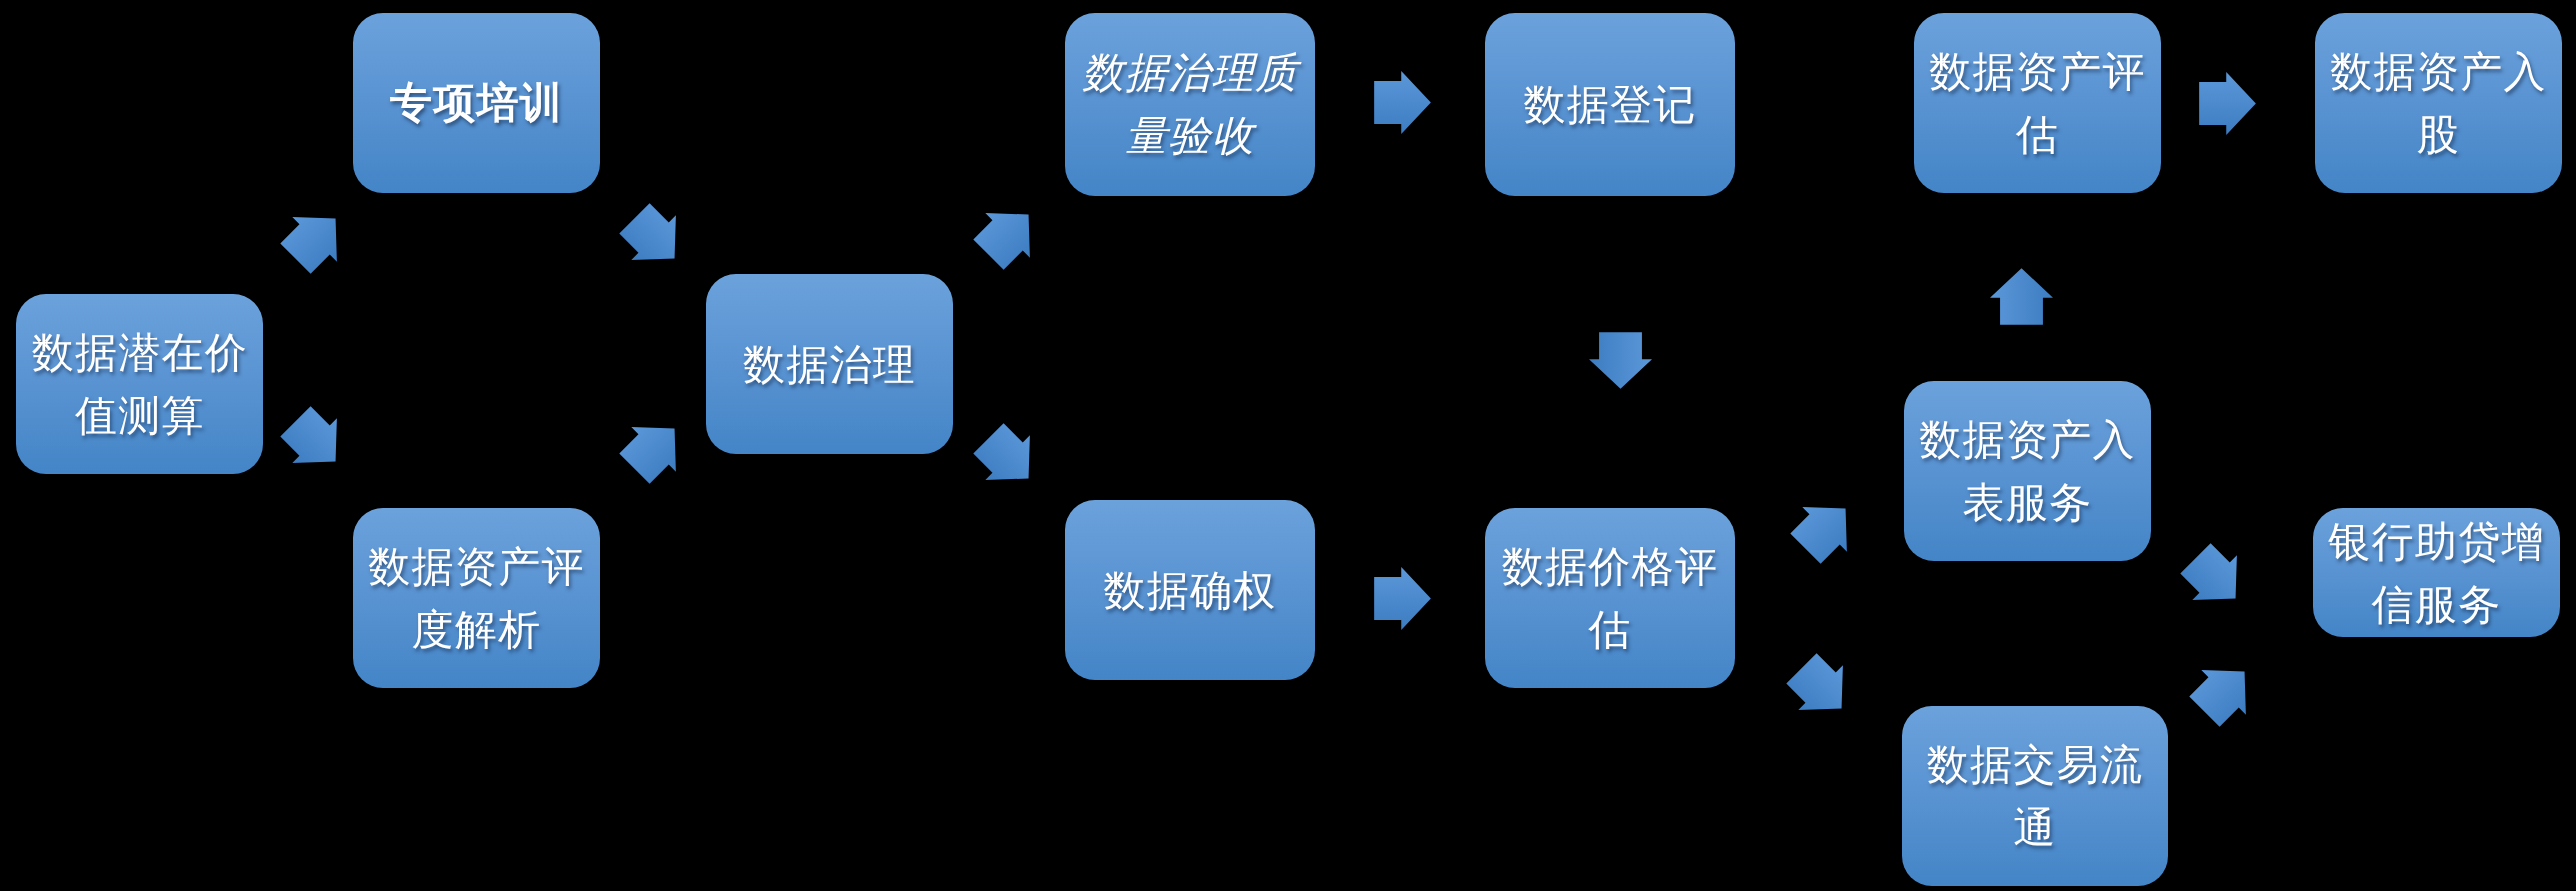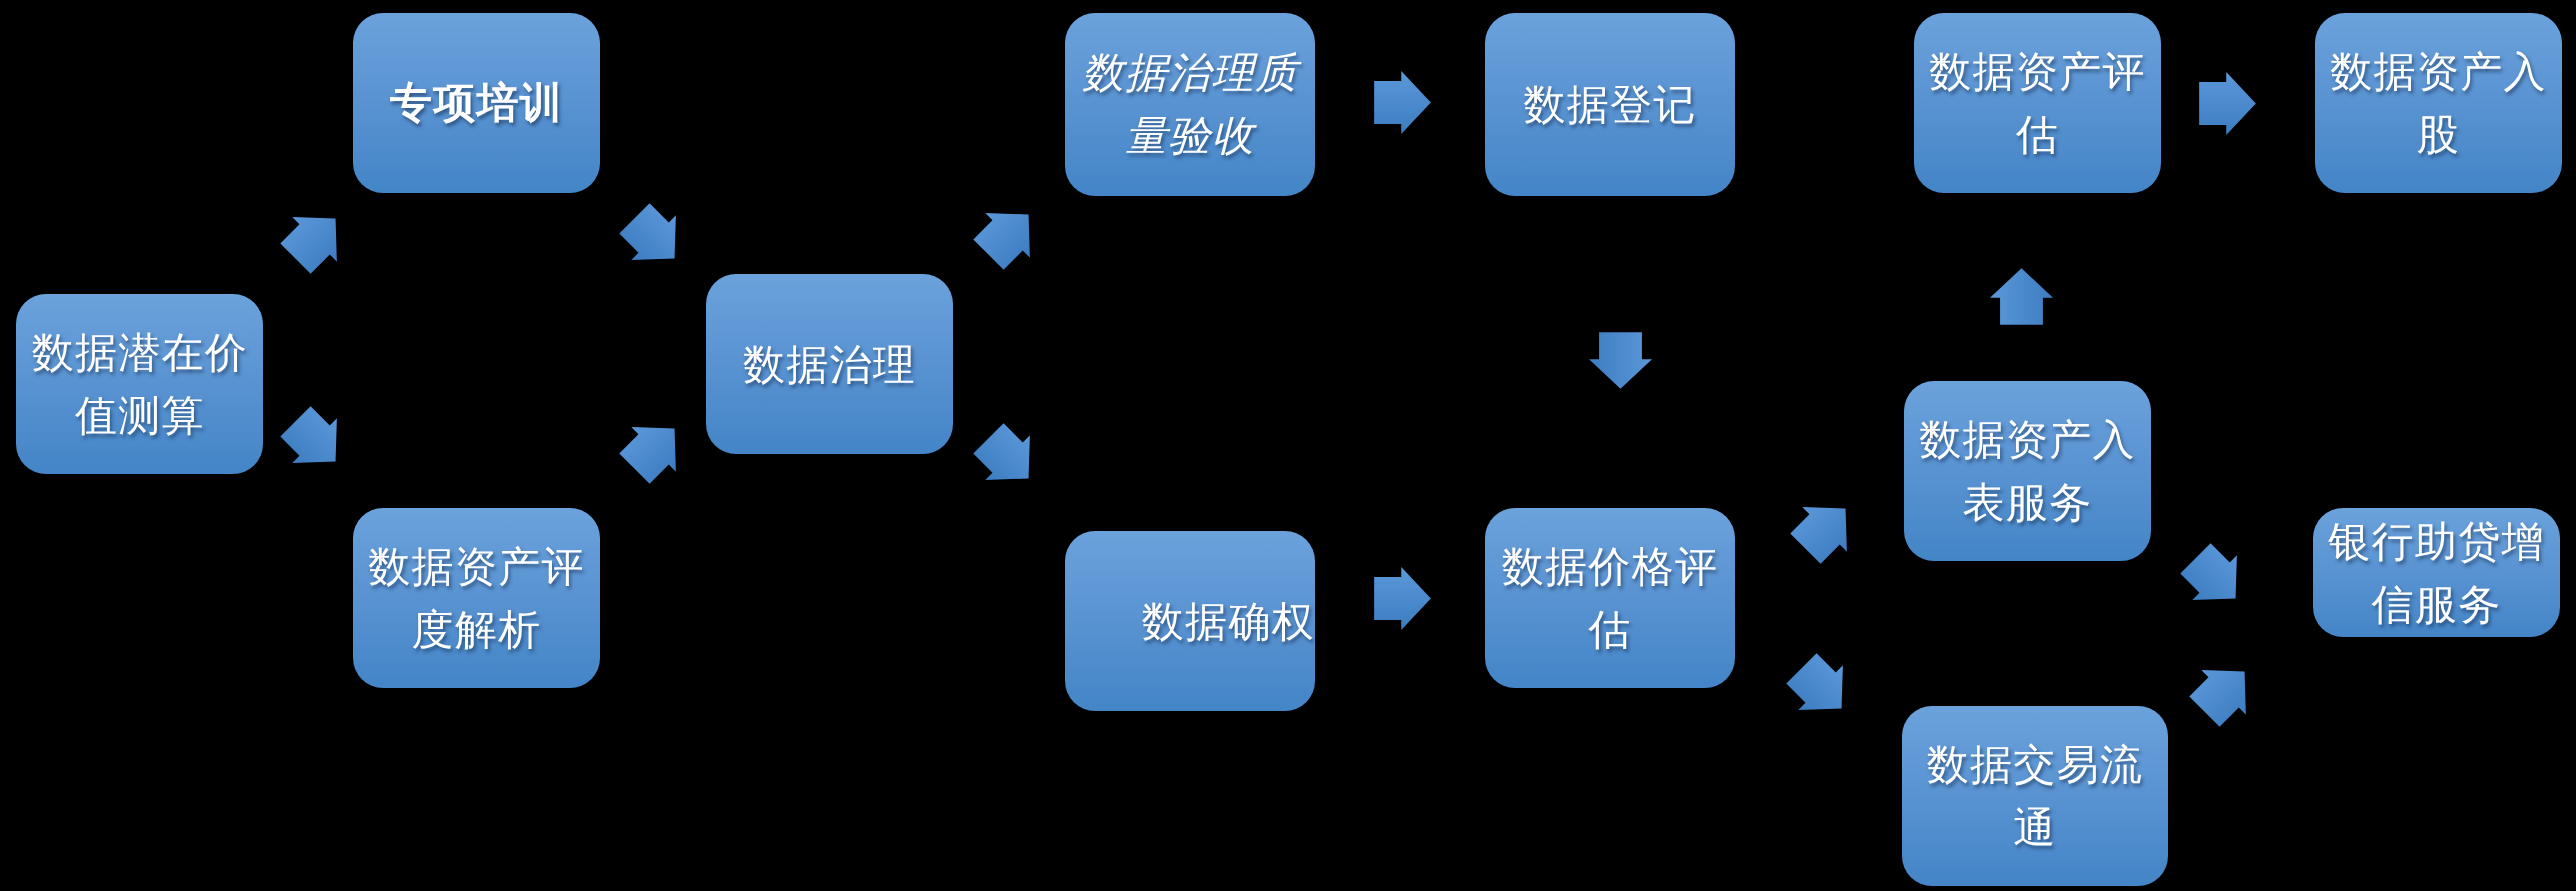--- a/index.html
+++ b/index.html
@@ -54,21 +54,21 @@
     <div class="node" style="left: 706px; top: 274px; width: 247px; height: 180px;">
       <span class="node-label">数据治理</span>
     </div>
     <div class="node" style="left: 1065px; top: 12.6px; width: 250px; height: 183px; font-style: italic;">
       <span class="node-label">数据治理质
 量验收</span>
     </div>
     <div class="node" style="left: 1485px; top: 12.6px; width: 250px; height: 183px;">
       <span class="node-label">数据登记</span>
     </div>
-    <div class="node" style="left: 1065px; top: 531px; width: 250px; height: 180px; justify-content: flex-end;">
+    <div class="node" style="left: 1065px; top: 500px; width: 250px; height: 180px;">
       <span class="node-label">数据确权</span>
     </div>
     <div class="node" style="left: 1485px; top: 508px; width: 250px; height: 180px;">
       <span class="node-label">数据价格评
 估</span>
     </div>
     <div class="node" style="left: 1904px; top: 381px; width: 247px; height: 180px;">
       <span class="node-label">数据资产入
 表服务</span>
     </div>

